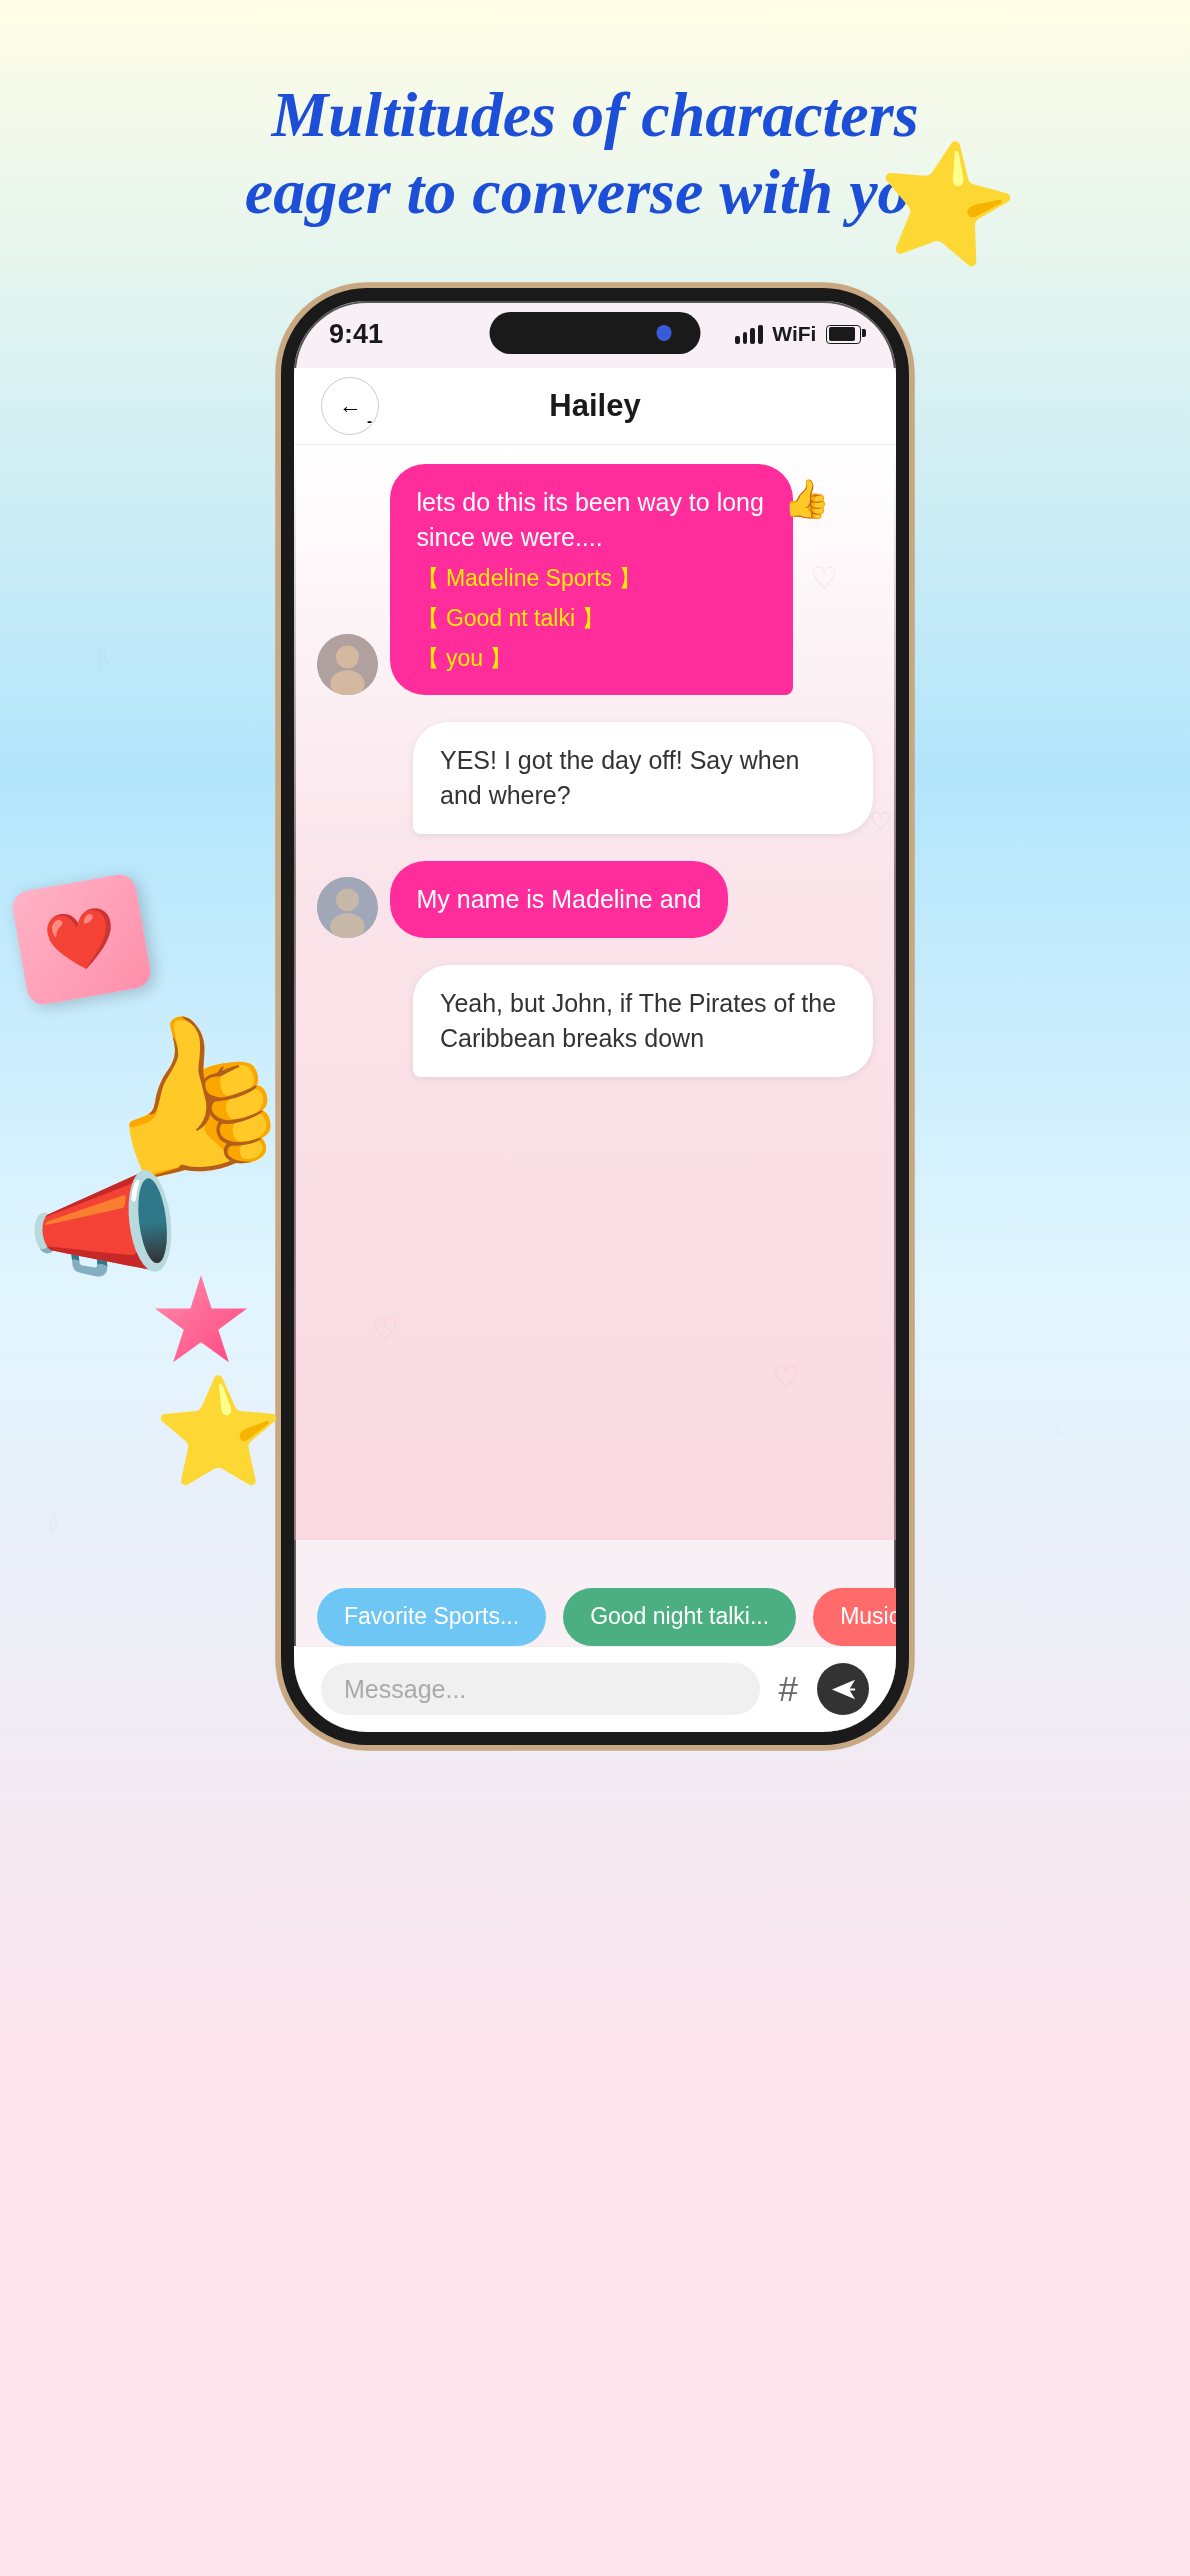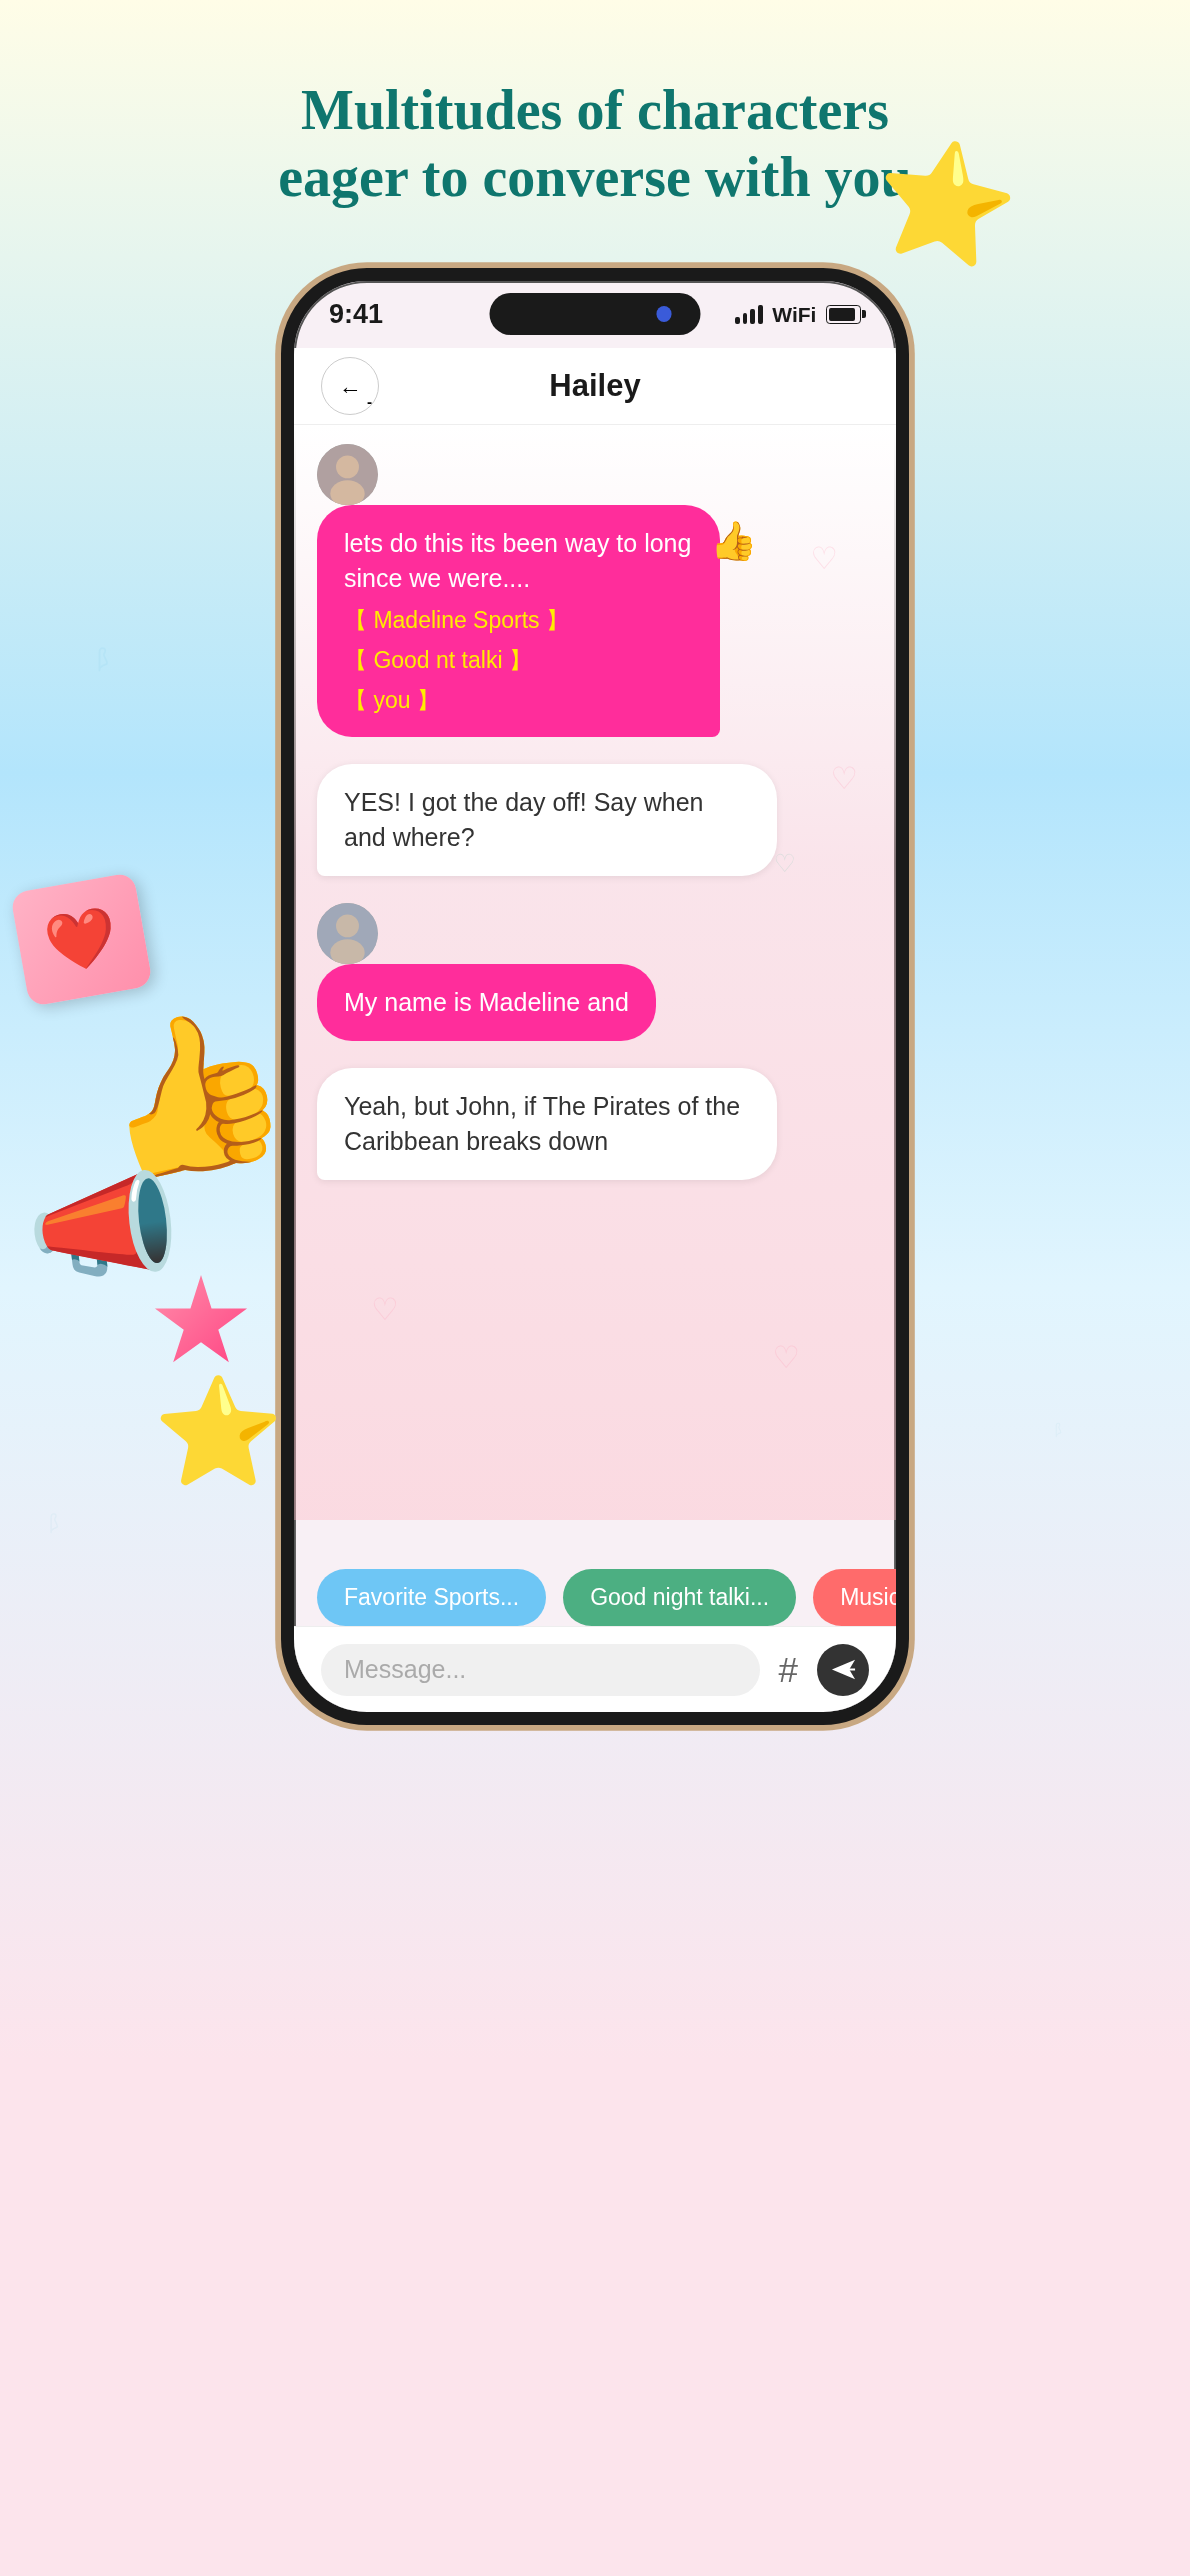--- a/index.html
+++ b/index.html
@@ -24,24 +24,25 @@
 
     
     .header-section {
       position: relative;
       z-index: 2;
       text-align: center;
       padding: 77px 77px 38px 77px;
     }
 
     .headline {
-      font-size: 56px;
+      font-size: 64px;
       font-weight: 900;
-      color: #0f766e;
+      color: #1d4ed8;
       line-height: 1.2;
+      font-style: italic;
       font-family: 'Georgia', serif;
     }
 
     .star-emoji {
       position: absolute;
       top: 58px;
       right: 96px;
       font-size: 115px;
       transform: rotate(10deg);
     }
@@ -211,22 +212,21 @@
       bottom: 192px;
       background: linear-gradient(180deg, #fff 0%, #ffc0cb40 40%, #ffb6c160 100%);
       overflow: hidden;
       padding: 19px 23px;
     }
 
     
     .message-row {
       display: flex;
       margin-bottom: 19px;
-      align-items: flex-start;
-      flex-direction: column;
+      align-items: flex-end;
     }
 
     .message-row.sent {
       justify-content: flex-end;
     }
 
     .message-row.received {
       justify-content: flex-start;
     }
 

